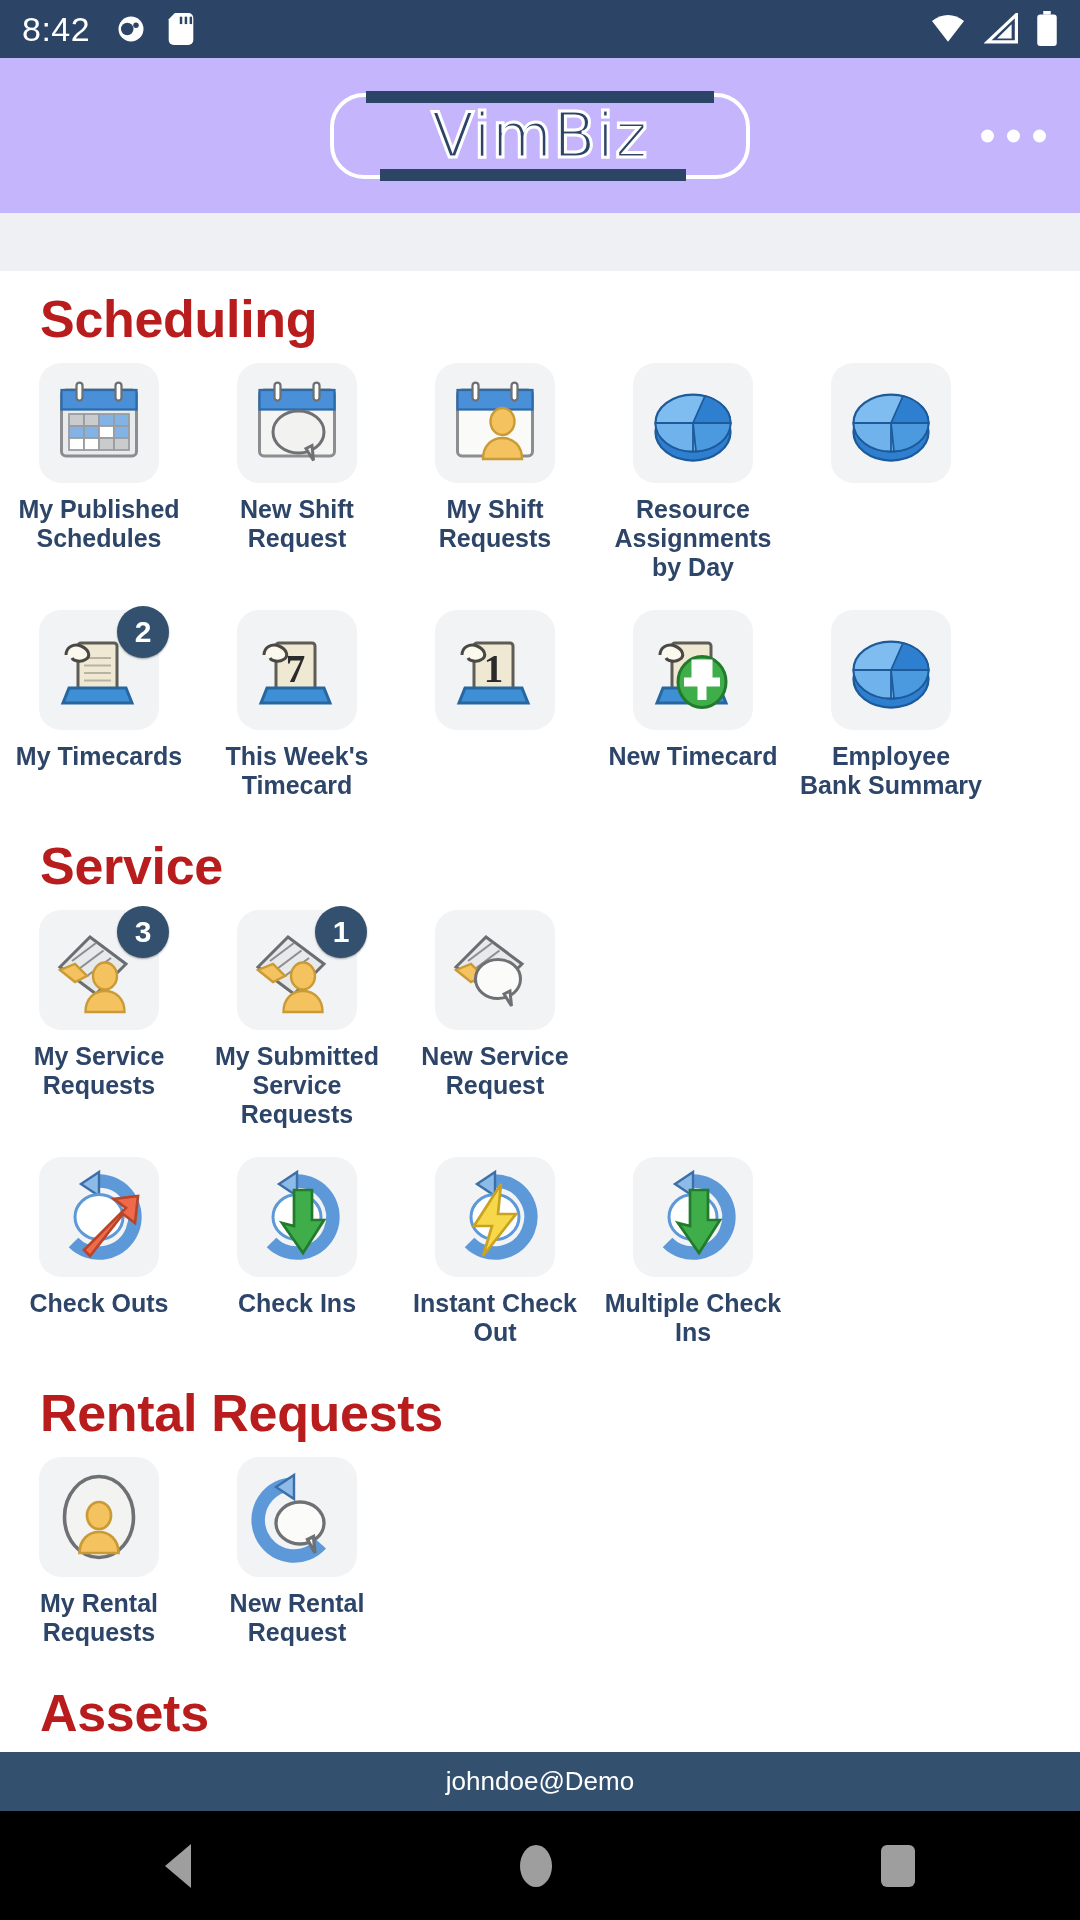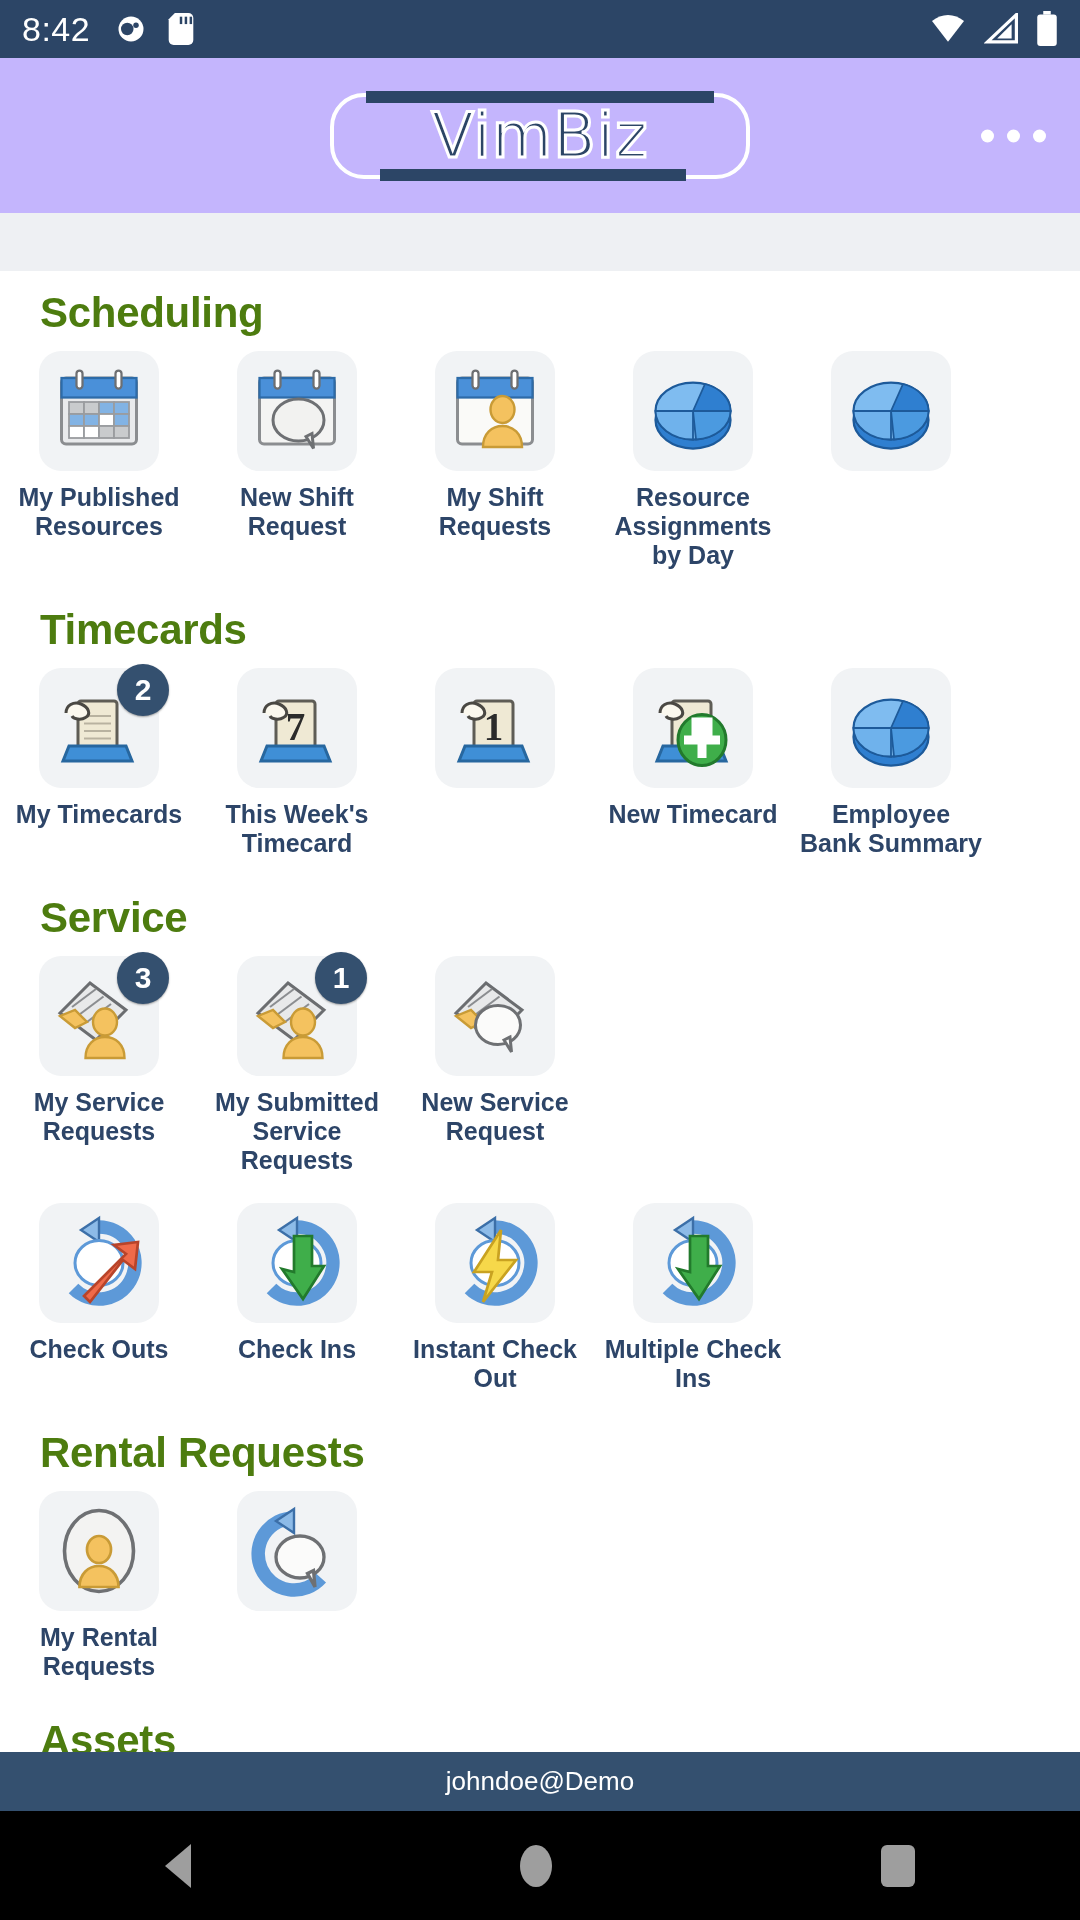--- a/index.html
+++ b/index.html
@@ -63,21 +63,21 @@
   .substrip{ height:58px; background:#eef0f3; }
 
   
   .content{
     position:absolute; top:271px; left:0; right:0; bottom:109px;
     background:#ffffff; overflow:hidden;
     padding:0 0 0 0;
   }
   .section{ padding:0 0 4px 0; }
   .section-title{
-    font-size:42px; font-weight:bold; color:#4d7c0f;
+    font-size:52px; font-weight:bold; color:#b91c1c;
     padding:18px 0 4px 40px;
     letter-spacing:-.3px;
   }
   .grid{
     display:flex; flex-wrap:wrap;
     padding:10px 0 0 0;
   }
   .tile{
     width:198px;
     display:flex; flex-direction:column; align-items:center;
@@ -195,21 +195,21 @@
                   <rect x="22" y="34" width="10" height="8" fill="#82b3e4"></rect>
       <rect x="32" y="34" width="10" height="8" fill="#fff"></rect>
                   <rect x="42" y="34" width="10" height="8" fill="#82b3e4"></rect>
       <rect x="12" y="42" width="10" height="8" fill="#fff"></rect>
                   <rect x="22" y="42" width="10" height="8" fill="#fff"></rect>
       <rect x="32" y="42" width="10" height="8" fill="#c9cbcd"></rect>
                   <rect x="42" y="42" width="10" height="8" fill="#c9cbcd"></rect>
     </g>
               </svg>
             </div>
-            <div class="tile-label">My Published Resources</div>
+            <div class="tile-label">My Published Schedules</div>
           </div>
           <div class="tile">
             <div class="tile-icon-box">
               <svg class="ic" viewBox="0 0 64 64">
     <rect x="7" y="10" width="50" height="44" rx="3" fill="#f4f4f3" stroke="#8b8d90" stroke-width="2"></rect>
     <rect x="7" y="10" width="50" height="13" fill="#4a90d9" stroke="#2d6ba8" stroke-width="1.5"></rect>
     <rect x="17" y="5" width="4" height="12" rx="2" fill="#fff" stroke="#6d6f72" stroke-width="1.5"></rect>
     <rect x="43" y="5" width="4" height="12" rx="2" fill="#fff" stroke="#6d6f72" stroke-width="1.5"></rect>
     <ellipse cx="33" cy="38" rx="17" ry="14" fill="#f2f2f0" stroke="#6e7073" stroke-width="2"></ellipse>
     <path d="M38 49l5 8-1-10z" fill="#f2f2f0" stroke="#6e7073" stroke-width="2"></path>
@@ -249,21 +249,20 @@
     <ellipse cx="32" cy="32" rx="25" ry="19" fill="#7fbcf0" stroke="#1d5a9a" stroke-width="1.5"></ellipse>
     <path d="M32 32 L57 32 A25 19 0 0 0 40 14 Z" fill="#2f7fd0" stroke="#1d5a9a" stroke-width="1.2"></path>
     <path d="M32 32 L57 32 A25 19 0 0 1 34 51 Z" fill="#4b9ae0" stroke="#1d5a9a" stroke-width="1.2"></path>
     <path d="M32 32 L32 51 A25 19 0 0 1 7 32 Z" fill="#6fb2ec" stroke="#1d5a9a" stroke-width="1.2"></path>
               </svg>
             </div>
           </div>
         </div>
       </div>
       <div class="section">
-        <div class="section-title">Timecards</div>
         <div class="grid">
           <div class="tile">
             <div class="tile-icon-box">
               <svg class="ic" viewBox="0 0 64 64">
     <rect x="18" y="14" width="26" height="32" rx="2" fill="#efe9d4" stroke="#5e5c55" stroke-width="2"></rect>
     <g stroke="#b8b2a0" stroke-width="1.3">
       <line x1="22" y1="24" x2="40" y2="24"></line>
                   <line x1="22" y1="29" x2="40" y2="29"></line>
       <line x1="22" y1="34" x2="40" y2="34"></line>
                   <line x1="22" y1="39" x2="40" y2="39"></line>
@@ -439,20 +438,21 @@
           </div>
           <div class="tile">
             <div class="tile-icon-box">
               <svg class="ic" viewBox="0 0 64 64">
     <path d="M30 10a24 24 0 1 0 18 40" fill="none" stroke="#5d99d8" stroke-width="9"></path>
     <path d="M30 4l-12 8 12 8z" fill="#8dbbe8" stroke="#3c6fa8" stroke-width="1.6"></path>
     <ellipse cx="34" cy="36" rx="16" ry="14" fill="#fbfbfa" stroke="#6e7073" stroke-width="2.2"></ellipse>
     <path d="M39 47l5 9-1-11z" fill="#fbfbfa" stroke="#6e7073" stroke-width="2.2"></path>
               </svg>
             </div>
+            <div class="tile-label">New Rental Request</div>
           </div>
         </div>
       </div>
       <div class="section">
         <div class="section-title">Assets</div>
       </div>
     </div>
 </div>
 
 <div class="userbar">

